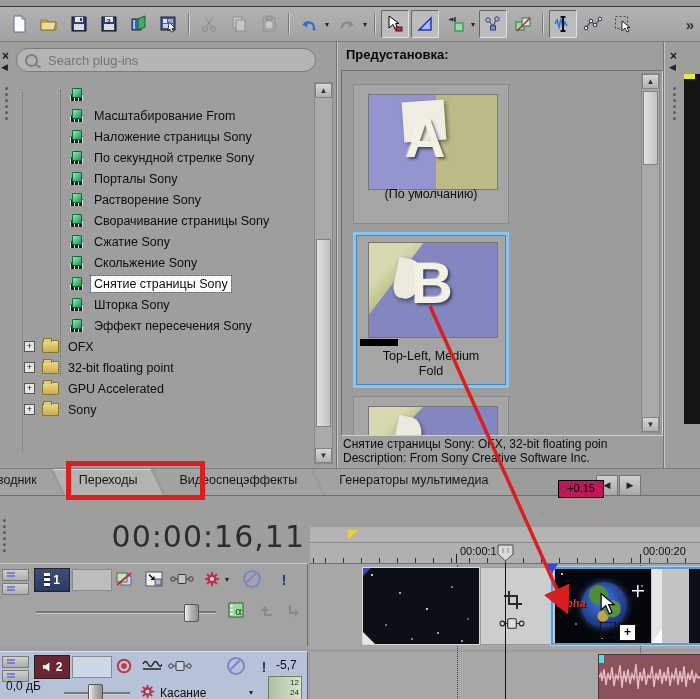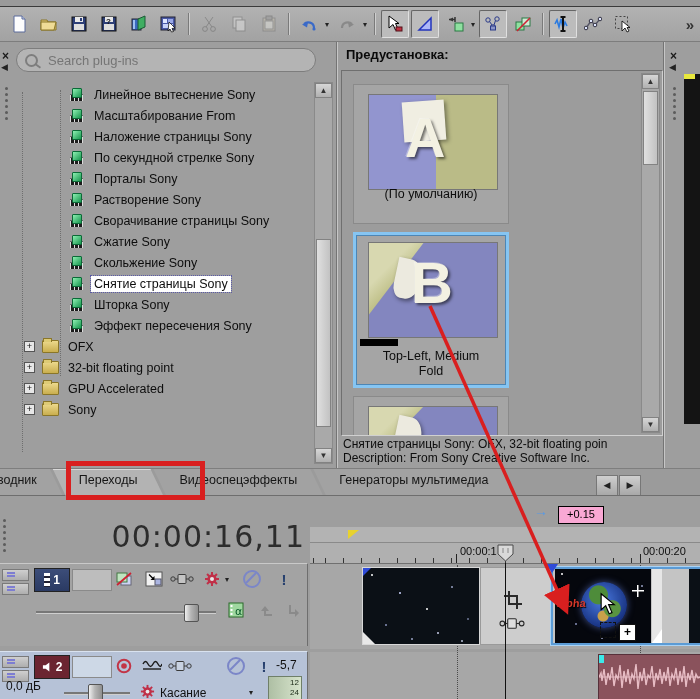--- a/index.html
+++ b/index.html
@@ -78,21 +78,21 @@
         clip-path:polygon(0 0,100% 0,0 100%)}
   .peel-curl{position:absolute;left:26px;top:16px;width:26px;height:40px;background:#eceadf;border-radius:0 60% 60% 40%;transform:rotate(12deg);box-shadow:2px 2px 4px rgba(0,0,0,.45)}
   .progress-black{position:absolute;left:4px;width:38px;height:7px;background:#000}
   #preset-info{left:343px;top:437px;width:330px;font-size:12px;line-height:14px;color:#0d0d0d;white-space:nowrap}
   
   #rstrip-black{left:684px;top:74px;width:16px;height:350px;background:#141414}
   #rstrip-yellow{left:684px;top:74px;width:11px;height:5px;background:#e9e93e}
   
   #tl-top-divider{left:0;top:495px;width:700px;height:1px;background:#6e6e6e}
   #timecode{left:0;top:519px;width:305px;text-align:right;font-size:30px;letter-spacing:1px;color:#2c2c2c;font-family:"DejaVu Sans",sans-serif}
-  #ripple-badge{left:558px;top:506px;width:44px;height:16px;background:#f9a8d4;border:1px solid #000;
+  #ripple-badge{left:558px;top:480px;width:44px;height:16px;background:#be185d;border:1px solid #000;
                 font-size:11px;text-align:center;line-height:15px;color:#000}
   #ripple-arrow{left:534px;top:503px;font-size:14px;color:#5599e8;font-weight:bold}
   #markerbar{left:310px;top:527px;width:390px;height:15px;background:#b3b3b3;border-bottom:1px solid #8a8a8a}
   #marker-yellow{left:348px;top:530px;width:0;height:0;border-top:9px solid #e8d22e;border-right:11px solid transparent}
   #ruler{left:310px;top:543px;width:390px;height:20px;background:#b0b0b0;border-bottom:1px solid #707070;font-size:11px;color:#0d0d0d}
   #ruler .ticks{position:absolute;left:0;right:0;bottom:0;height:5px;
      background:repeating-linear-gradient(90deg,#333 0 1px,transparent 1px 18px);background-position:15px 0}
   .rlabel{position:absolute;top:2px}
   .rtick{position:absolute;bottom:0;width:1px;height:9px;background:#222}
   #playhead-head{left:497px;top:544px}
@@ -325,21 +325,20 @@
 </div>
 
 <div class="abs treedot" style="left:22px;top:92px;height:360px"></div>
 <div class="abs treedot" style="left:60px;top:90px;height:286px"></div>
 
 <div id="tree" class="abs">
 
     <div class="trow t-transition">
 
       <span class="icon-trans"></span>
-      <span class="tlabel">Линейное вытеснение Sony</span>
     </div>
 
     <div class="trow t-transition">
 
       <span class="icon-trans"></span>
       <span class="tlabel">Масштабирование From</span>
     </div>
 
     <div class="trow t-transition">
 

